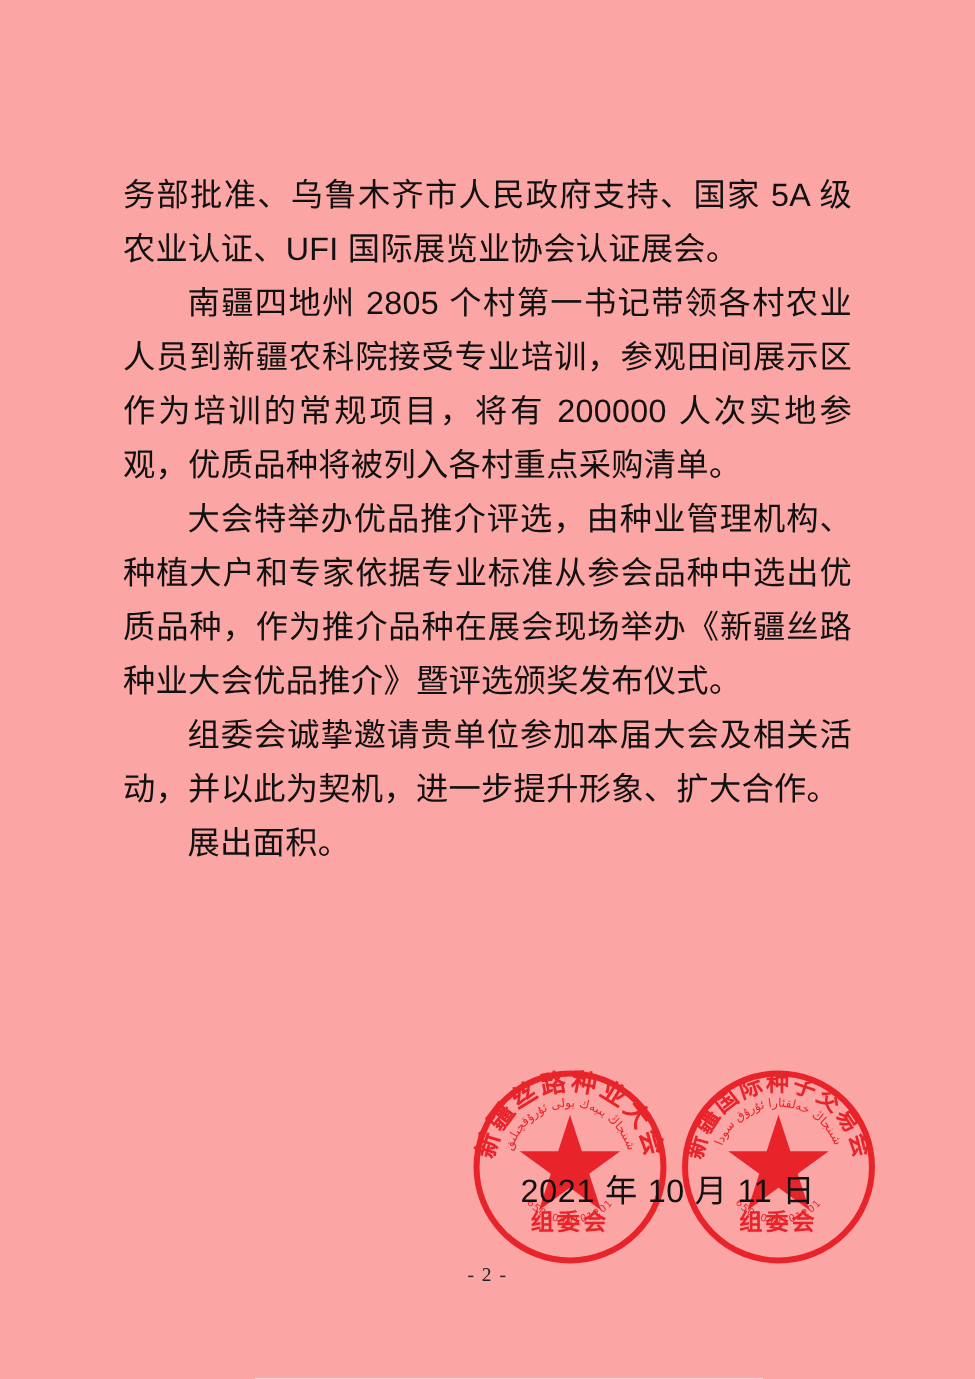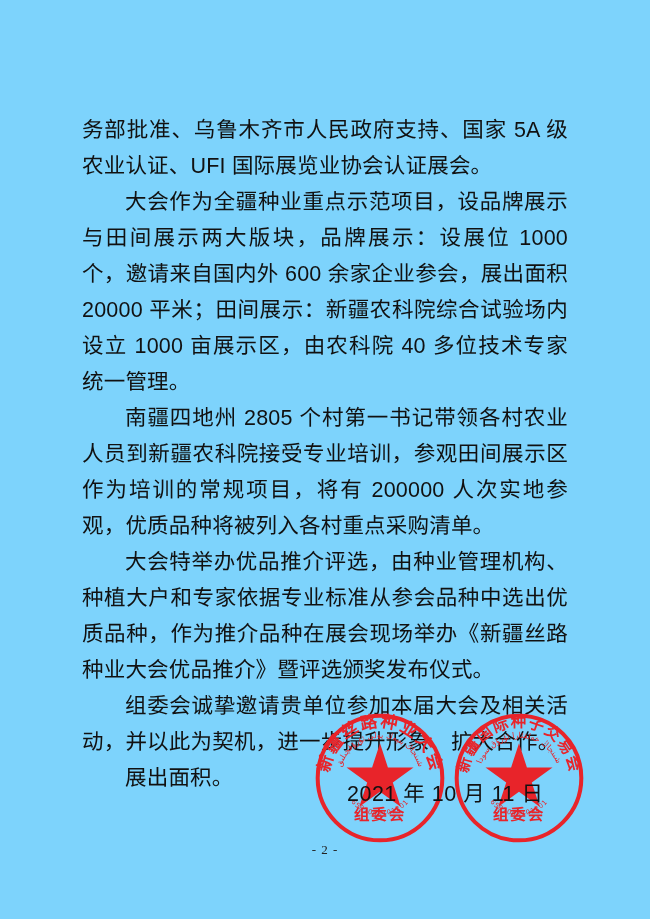--- a/index.html
+++ b/index.html
@@ -8,21 +8,21 @@
     padding: 0;
     background: #ffffff;
   }
   body {
     font-family: "Liberation Sans", "DejaVu Sans", sans-serif;
   }
   .page {
     position: relative;
     width: 650px;
     height: 919px;
-    background: #7dd3fc;
+    background: #fca5a5;
     overflow: hidden;
     box-sizing: border-box;
   }
   .doc-body {
     position: absolute;
     left: 82px;
     top: 112px;
     width: 486px;
   }
   .para {
@@ -78,21 +78,20 @@
     letter-spacing: 1px;
   }
 </style>
 </head>
 <body>
 
 <div class="page">
 
   <div class="doc-body">
     <p class="para">务部批准、乌鲁木齐市人民政府支持、国家 5A 级农业认证、UFI 国际展览业协会认证展会。</p>
-    <p class="para indent">大会作为全疆种业重点示范项目，设品牌展示与田间展示两大版块，品牌展示：设展位 1000 个，邀请来自国内外 600 余家企业参会，展出面积 20000 平米；田间展示：新疆农科院综合试验场内设立 1000 亩展示区，由农科院 40 多位技术专家统一管理。</p>
     <p class="para indent">南疆四地州 2805 个村第一书记带领各村农业人员到新疆农科院接受专业培训，参观田间展示区作为培训的常规项目，将有 200000 人次实地参观，优质品种将被列入各村重点采购清单。</p>
     <p class="para indent">大会特举办优品推介评选，由种业管理机构、种植大户和专家依据专业标准从参会品种中选出优质品种，作为推介品种在展会现场举办《新疆丝路种业大会优品推介》暨评选颁奖发布仪式。</p>
     <p class="para indent">组委会诚挚邀请贵单位参加本届大会及相关活动，并以此为契机，进一步提升形象、扩大合作。</p>
     <p class="para indent">展出面积。</p>
   </div>
 
   <div class="seal-layer">
 
     <div class="seal seal-left">
       <svg viewBox="0 0 200 200" xmlns="http://www.w3.org/2000/svg">

